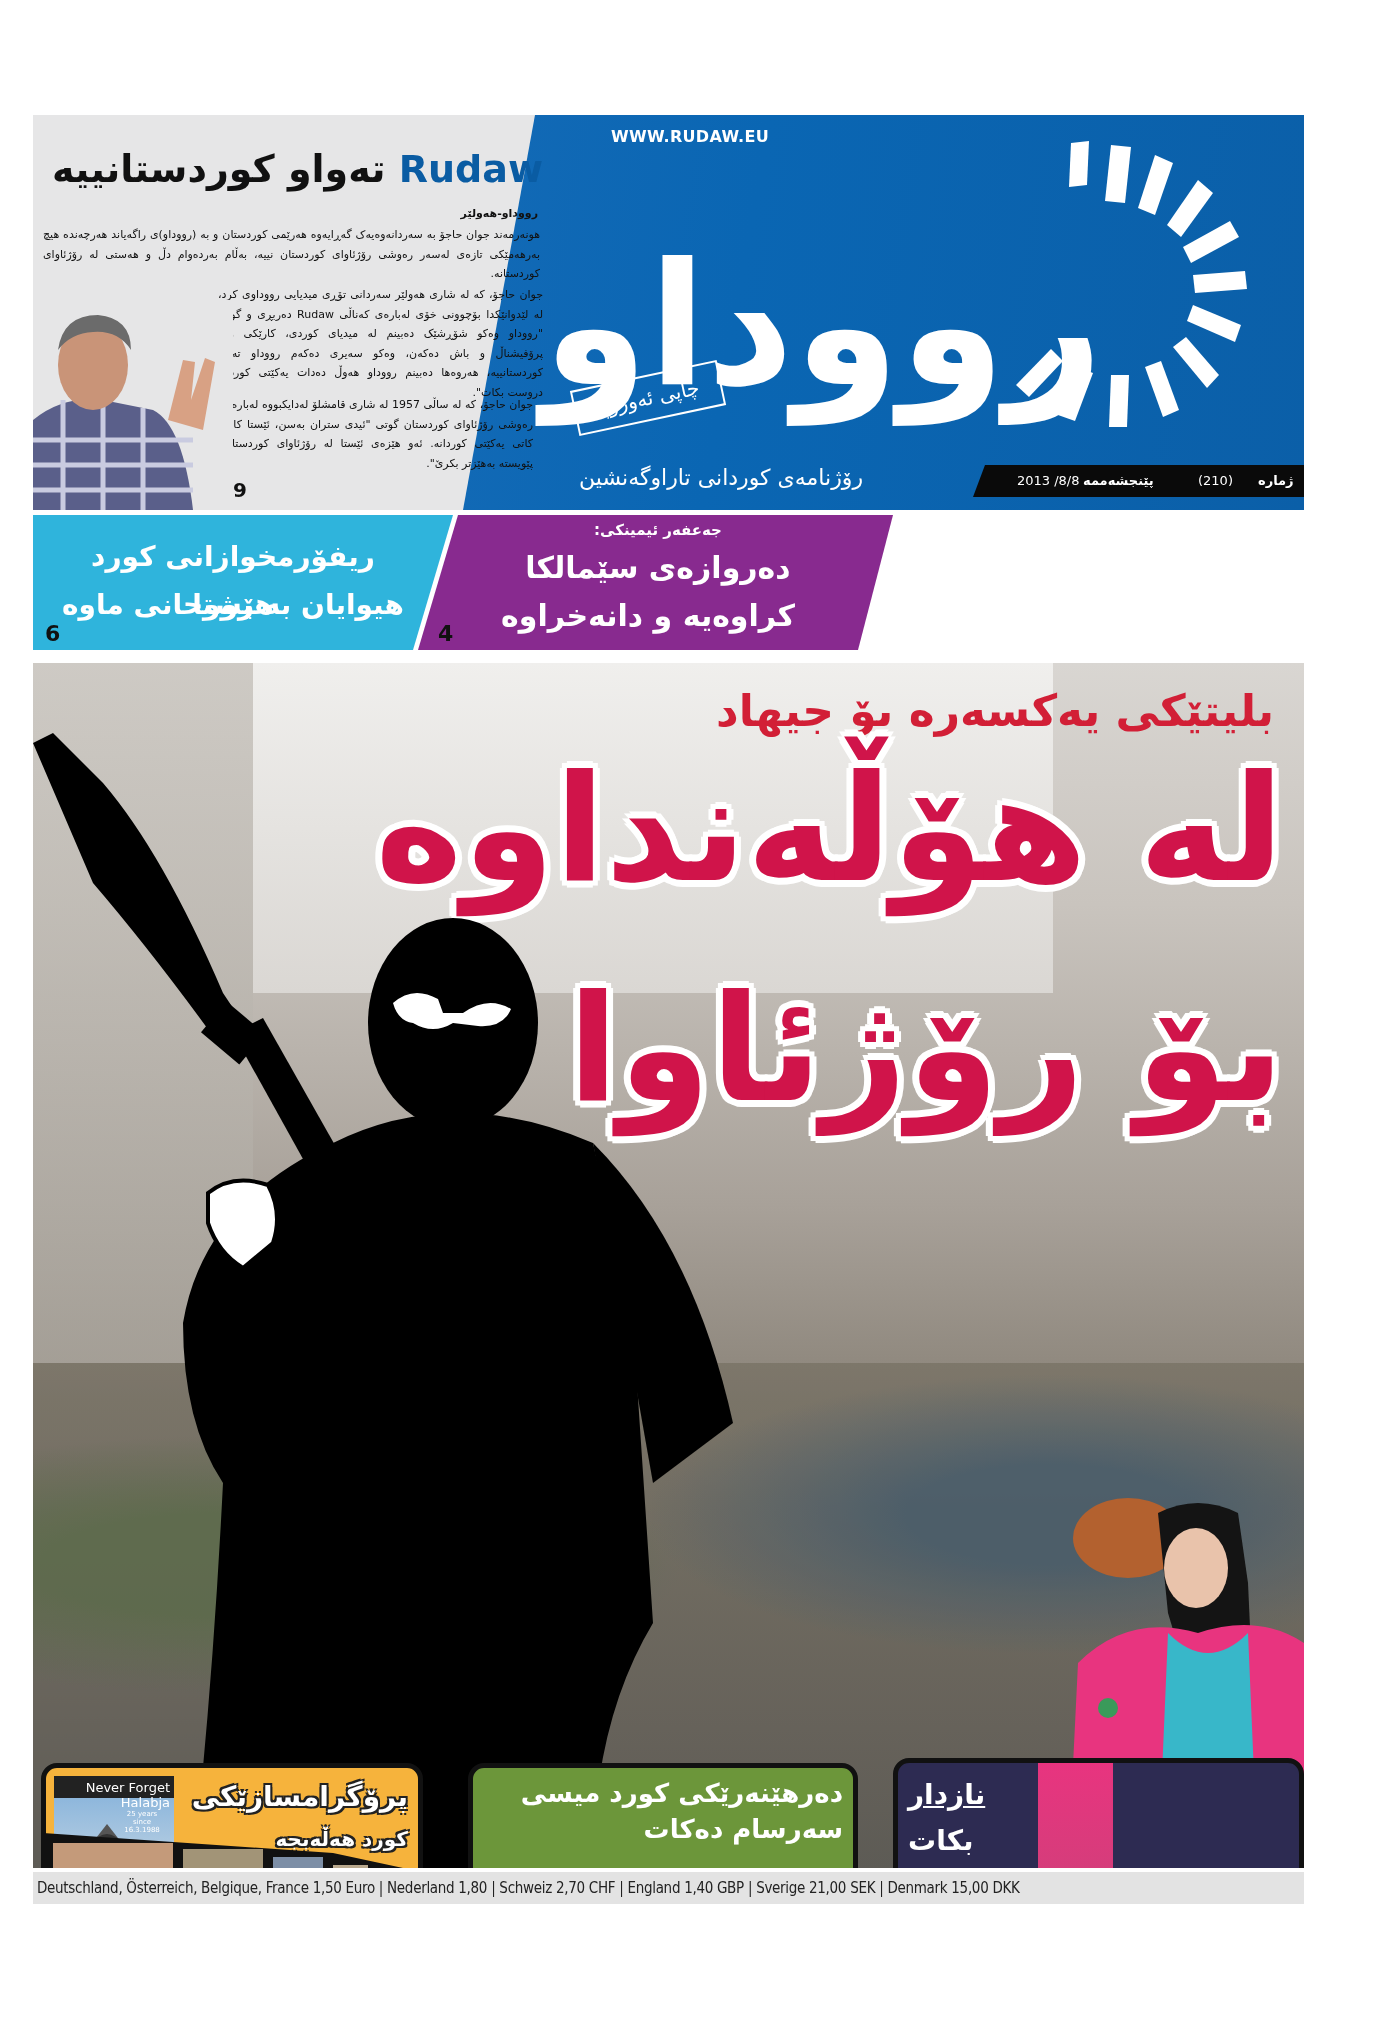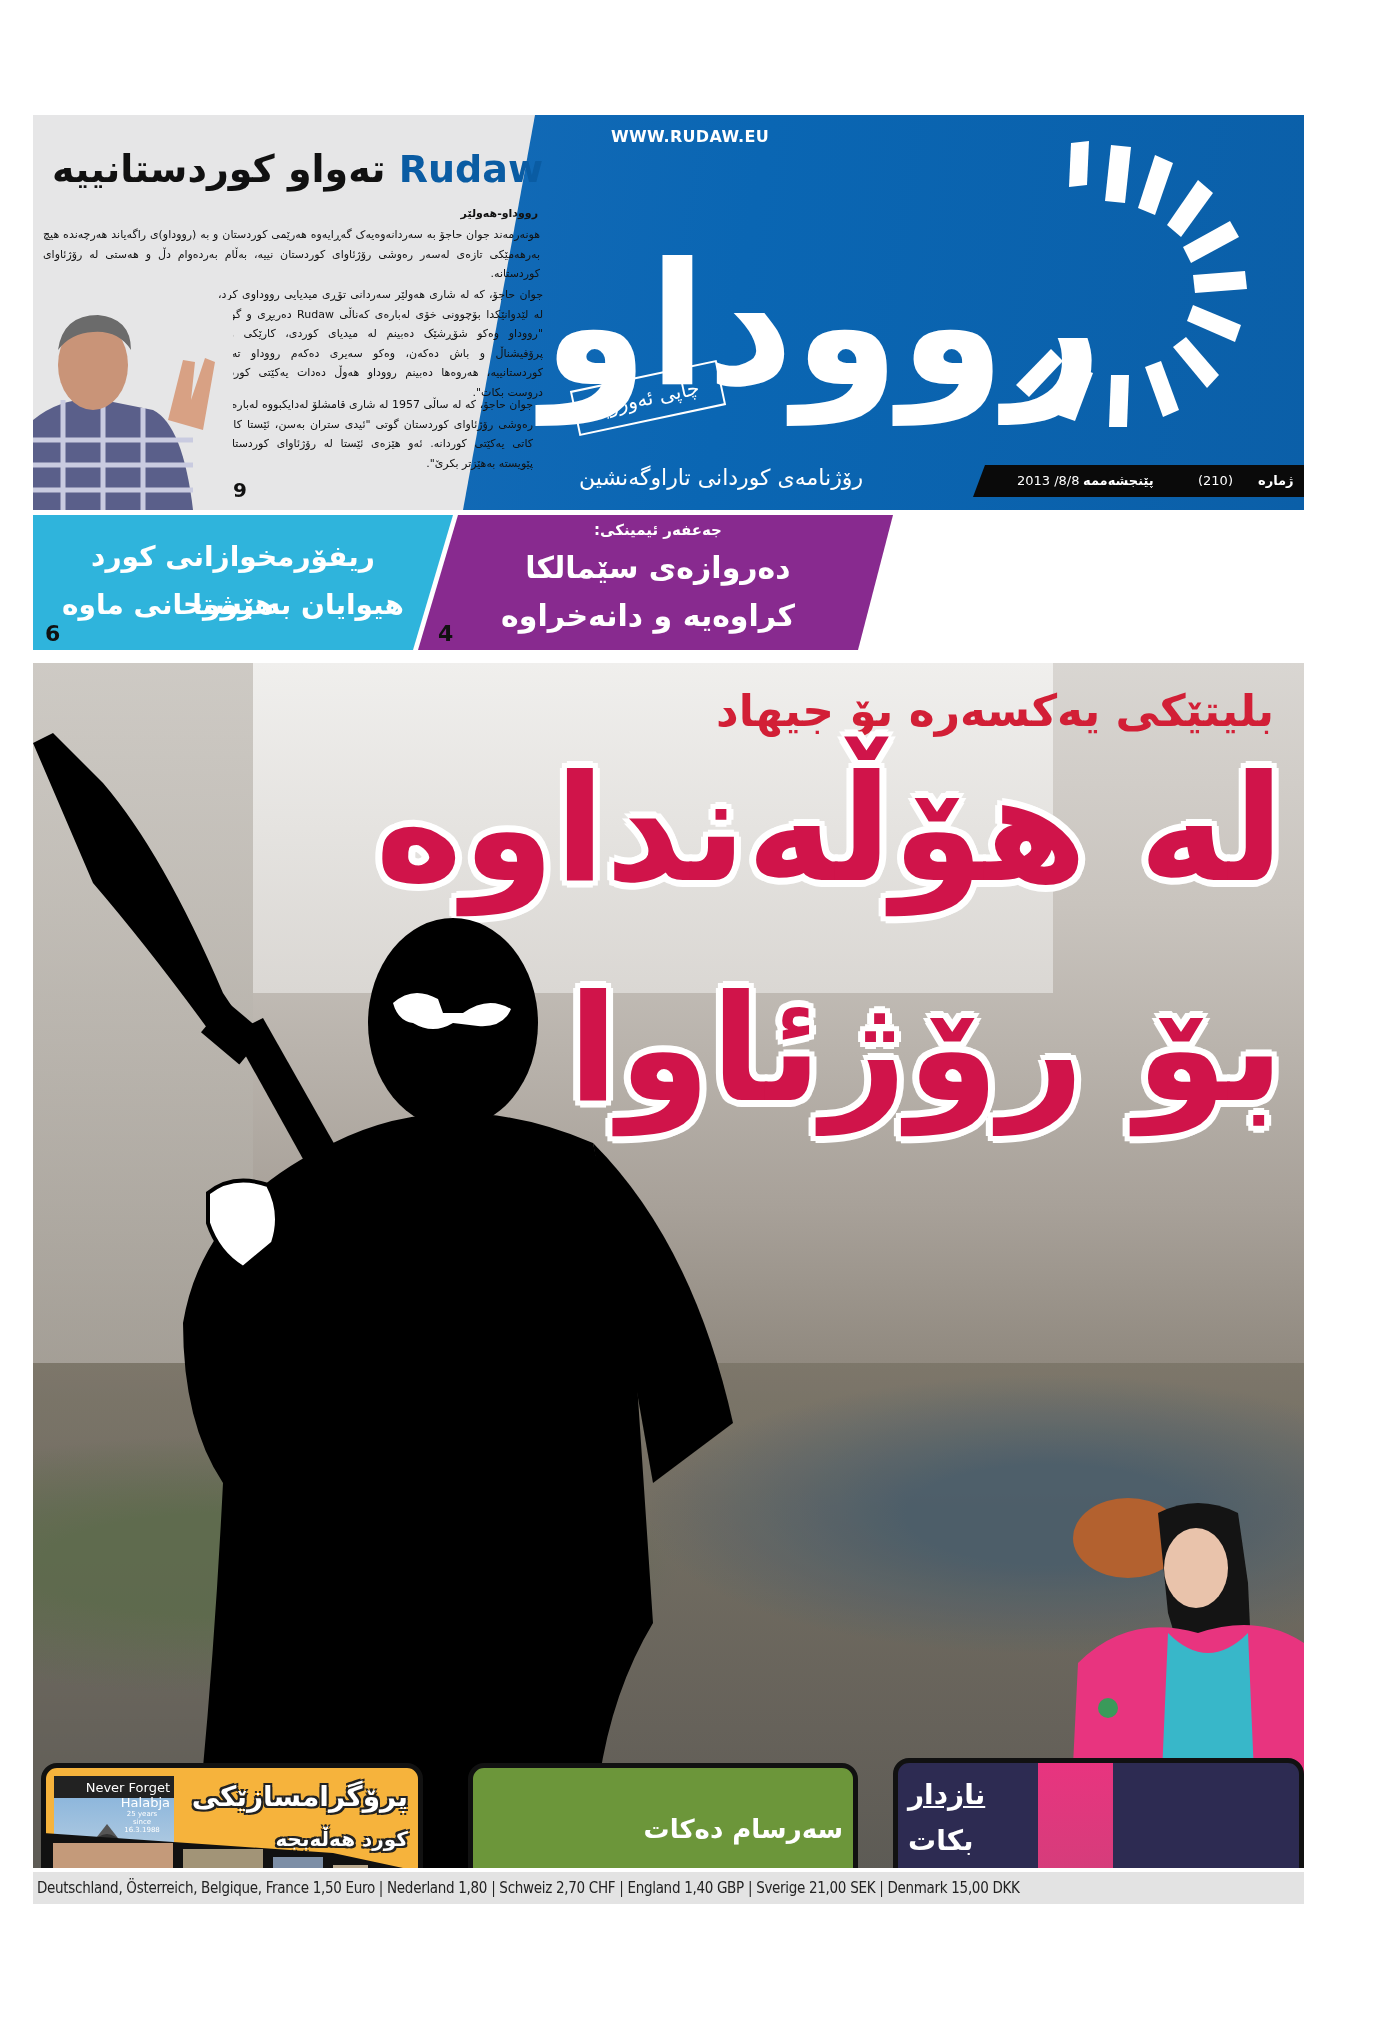--- a/index.html
+++ b/index.html
@@ -199,20 +199,21 @@
           <path d="M20 30 Q35 10 50 30" stroke="#333" stroke-width="4" fill="none"></path>
         </svg>
       </div>
       <div class="promo-title" style="right:10px;top:8px;width:240px;font-size:28px;line-height:42px;color:#fff;text-shadow:2px 2px 0 #222,-2px -2px 0 #222,2px -2px 0 #222,-2px 2px 0 #222;">پرۆگرامسازێکی</div>
       <div class="promo-title" style="right:10px;top:50px;width:240px;font-size:20px;line-height:42px;color:#fff;text-shadow:2px 2px 0 #222,-2px -2px 0 #222,2px -2px 0 #222,-2px 2px 0 #222;">کورد هەڵەبجە</div>
       <div class="promo-title" style="right:10px;top:92px;width:240px;font-size:28px;line-height:42px;color:#fff;text-shadow:2px 2px 0 #222,-2px -2px 0 #222,2px -2px 0 #222,-2px 2px 0 #222;">دەخاتە ئاپستۆرەوە</div>
 
     </div>
 
     <div class="promo p-film">
+      <div class="promo-title" style="right:10px;top:6px;width:360px;font-size:26px;line-height:38px;color:#fff;">دەرهێنەرێکی کورد میسی</div>
       <div class="promo-title" style="right:10px;top:42px;width:360px;font-size:26px;line-height:38px;color:#fff;">سەرسام دەکات</div>
 
     </div>
     <svg class="film-strip" viewBox="0 0 440 100" preserveAspectRatio="none">
       <path d="M10 0 L300 20 L440 50 L440 75 L300 60 L10 100 Z" fill="#111"></path>
       <rect x="20" y="10" width="120" height="75" fill="#c49a7a"></rect>
       <rect x="150" y="16" width="80" height="62" fill="#a29477"></rect>
       <rect x="240" y="24" width="50" height="45" fill="#7c8ea6"></rect>
       <rect x="300" y="32" width="35" height="32" fill="#b9a98e"></rect>
     </svg>

